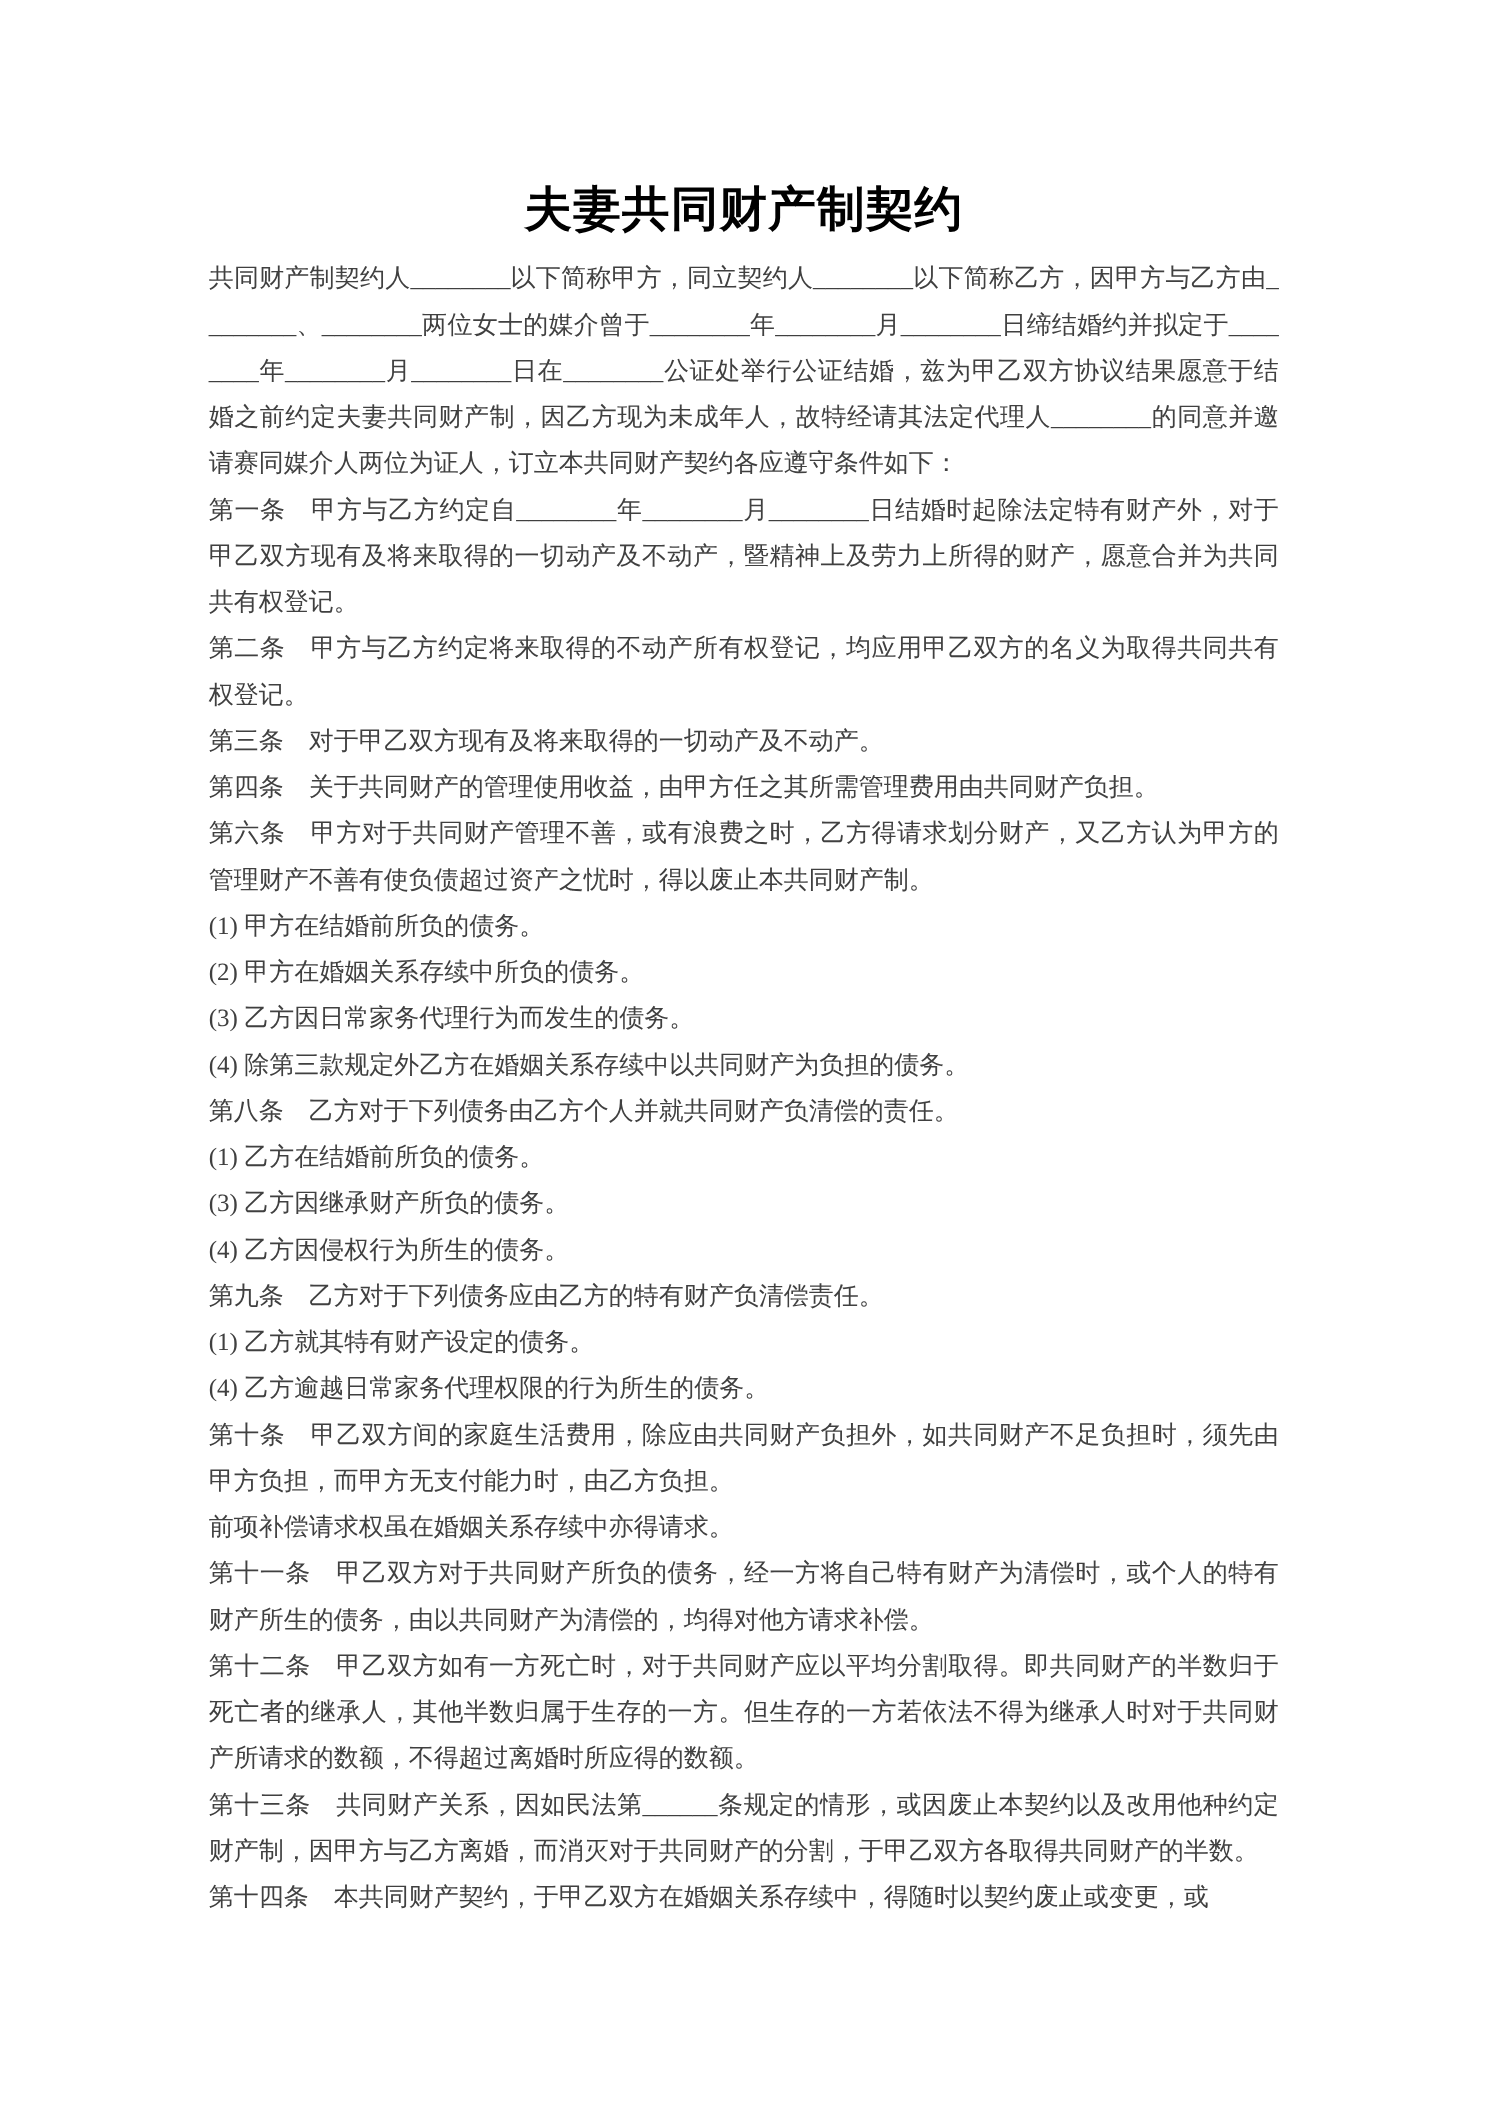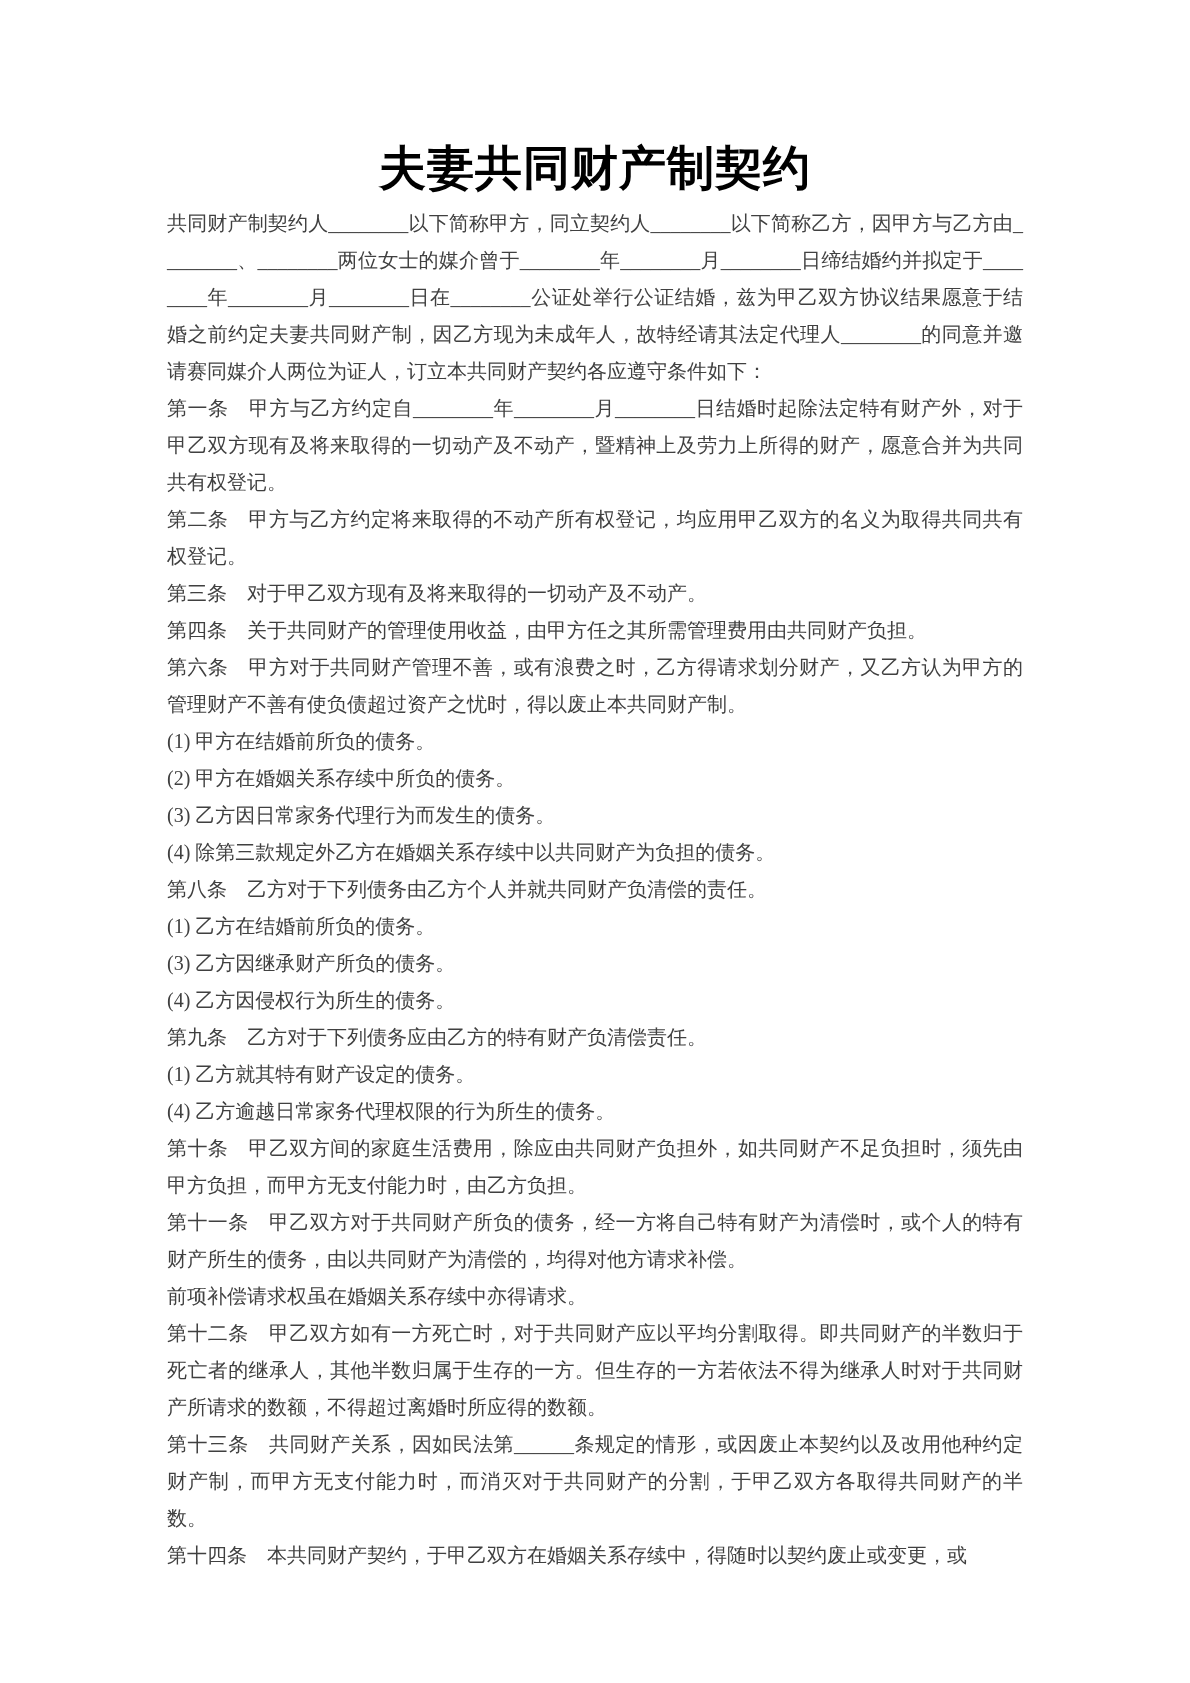--- a/index.html
+++ b/index.html
@@ -14,21 +14,21 @@
     box-sizing: border-box;
     margin: 0 auto;
     padding: 143px 167px 0 167px;
     background: #ffffff;
     color: #000000;
     font-family: "Liberation Serif", "DejaVu Serif", serif;
     overflow: hidden;
   }
   .doc-title {
     margin: 0 0 12px 0;
-    font-size: 47px;
+    font-size: 38px;
     line-height: 50px;
     font-weight: bold;
     text-align: center;
     letter-spacing: 1px;
     color: #000000;
   }
   .doc-body {
     width: 100%;
   }
   .doc-body p.para {
@@ -59,19 +59,19 @@
       <p class="para">(3) 乙方因日常家务代理行为而发生的债务。</p>
       <p class="para">(4) 除第三款规定外乙方在婚姻关系存续中以共同财产为负担的债务。</p>
       <p class="para">第八条　乙方对于下列债务由乙方个人并就共同财产负清偿的责任。</p>
       <p class="para">(1) 乙方在结婚前所负的债务。</p>
       <p class="para">(3) 乙方因继承财产所负的债务。</p>
       <p class="para">(4) 乙方因侵权行为所生的债务。</p>
       <p class="para">第九条　乙方对于下列债务应由乙方的特有财产负清偿责任。</p>
       <p class="para">(1) 乙方就其特有财产设定的债务。</p>
       <p class="para">(4) 乙方逾越日常家务代理权限的行为所生的债务。</p>
       <p class="para">第十条　甲乙双方间的家庭生活费用，除应由共同财产负担外，如共同财产不足负担时，须先由甲方负担，而甲方无支付能力时，由乙方负担。</p>
+      <p class="para">前项补偿请求权虽在婚姻关系存续中亦得请求。</p>
       <p class="para">第十一条　甲乙双方对于共同财产所负的债务，经一方将自己特有财产为清偿时，或个人的特有财产所生的债务，由以共同财产为清偿的，均得对他方请求补偿。</p>
-      <p class="para">前项补偿请求权虽在婚姻关系存续中亦得请求。</p>
       <p class="para">第十二条　甲乙双方如有一方死亡时，对于共同财产应以平均分割取得。即共同财产的半数归于死亡者的继承人，其他半数归属于生存的一方。但生存的一方若依法不得为继承人时对于共同财产所请求的数额，不得超过离婚时所应得的数额。</p>
-      <p class="para">第十三条　共同财产关系，因如民法第______条规定的情形，或因废止本契约以及改用他种约定财产制，而甲方无支付能力时，而消灭对于共同财产的分割，于甲乙双方各取得共同财产的半数。</p>
+      <p class="para">第十三条　共同财产关系，因如民法第______条规定的情形，或因废止本契约以及改用他种约定财产制，因甲方与乙方离婚，而消灭对于共同财产的分割，于甲乙双方各取得共同财产的半数。</p>
       <p class="para">第十四条　本共同财产契约，于甲乙双方在婚姻关系存续中，得随时以契约废止或变更，或</p>
     </div>
 </div>
 
 </body></html>

